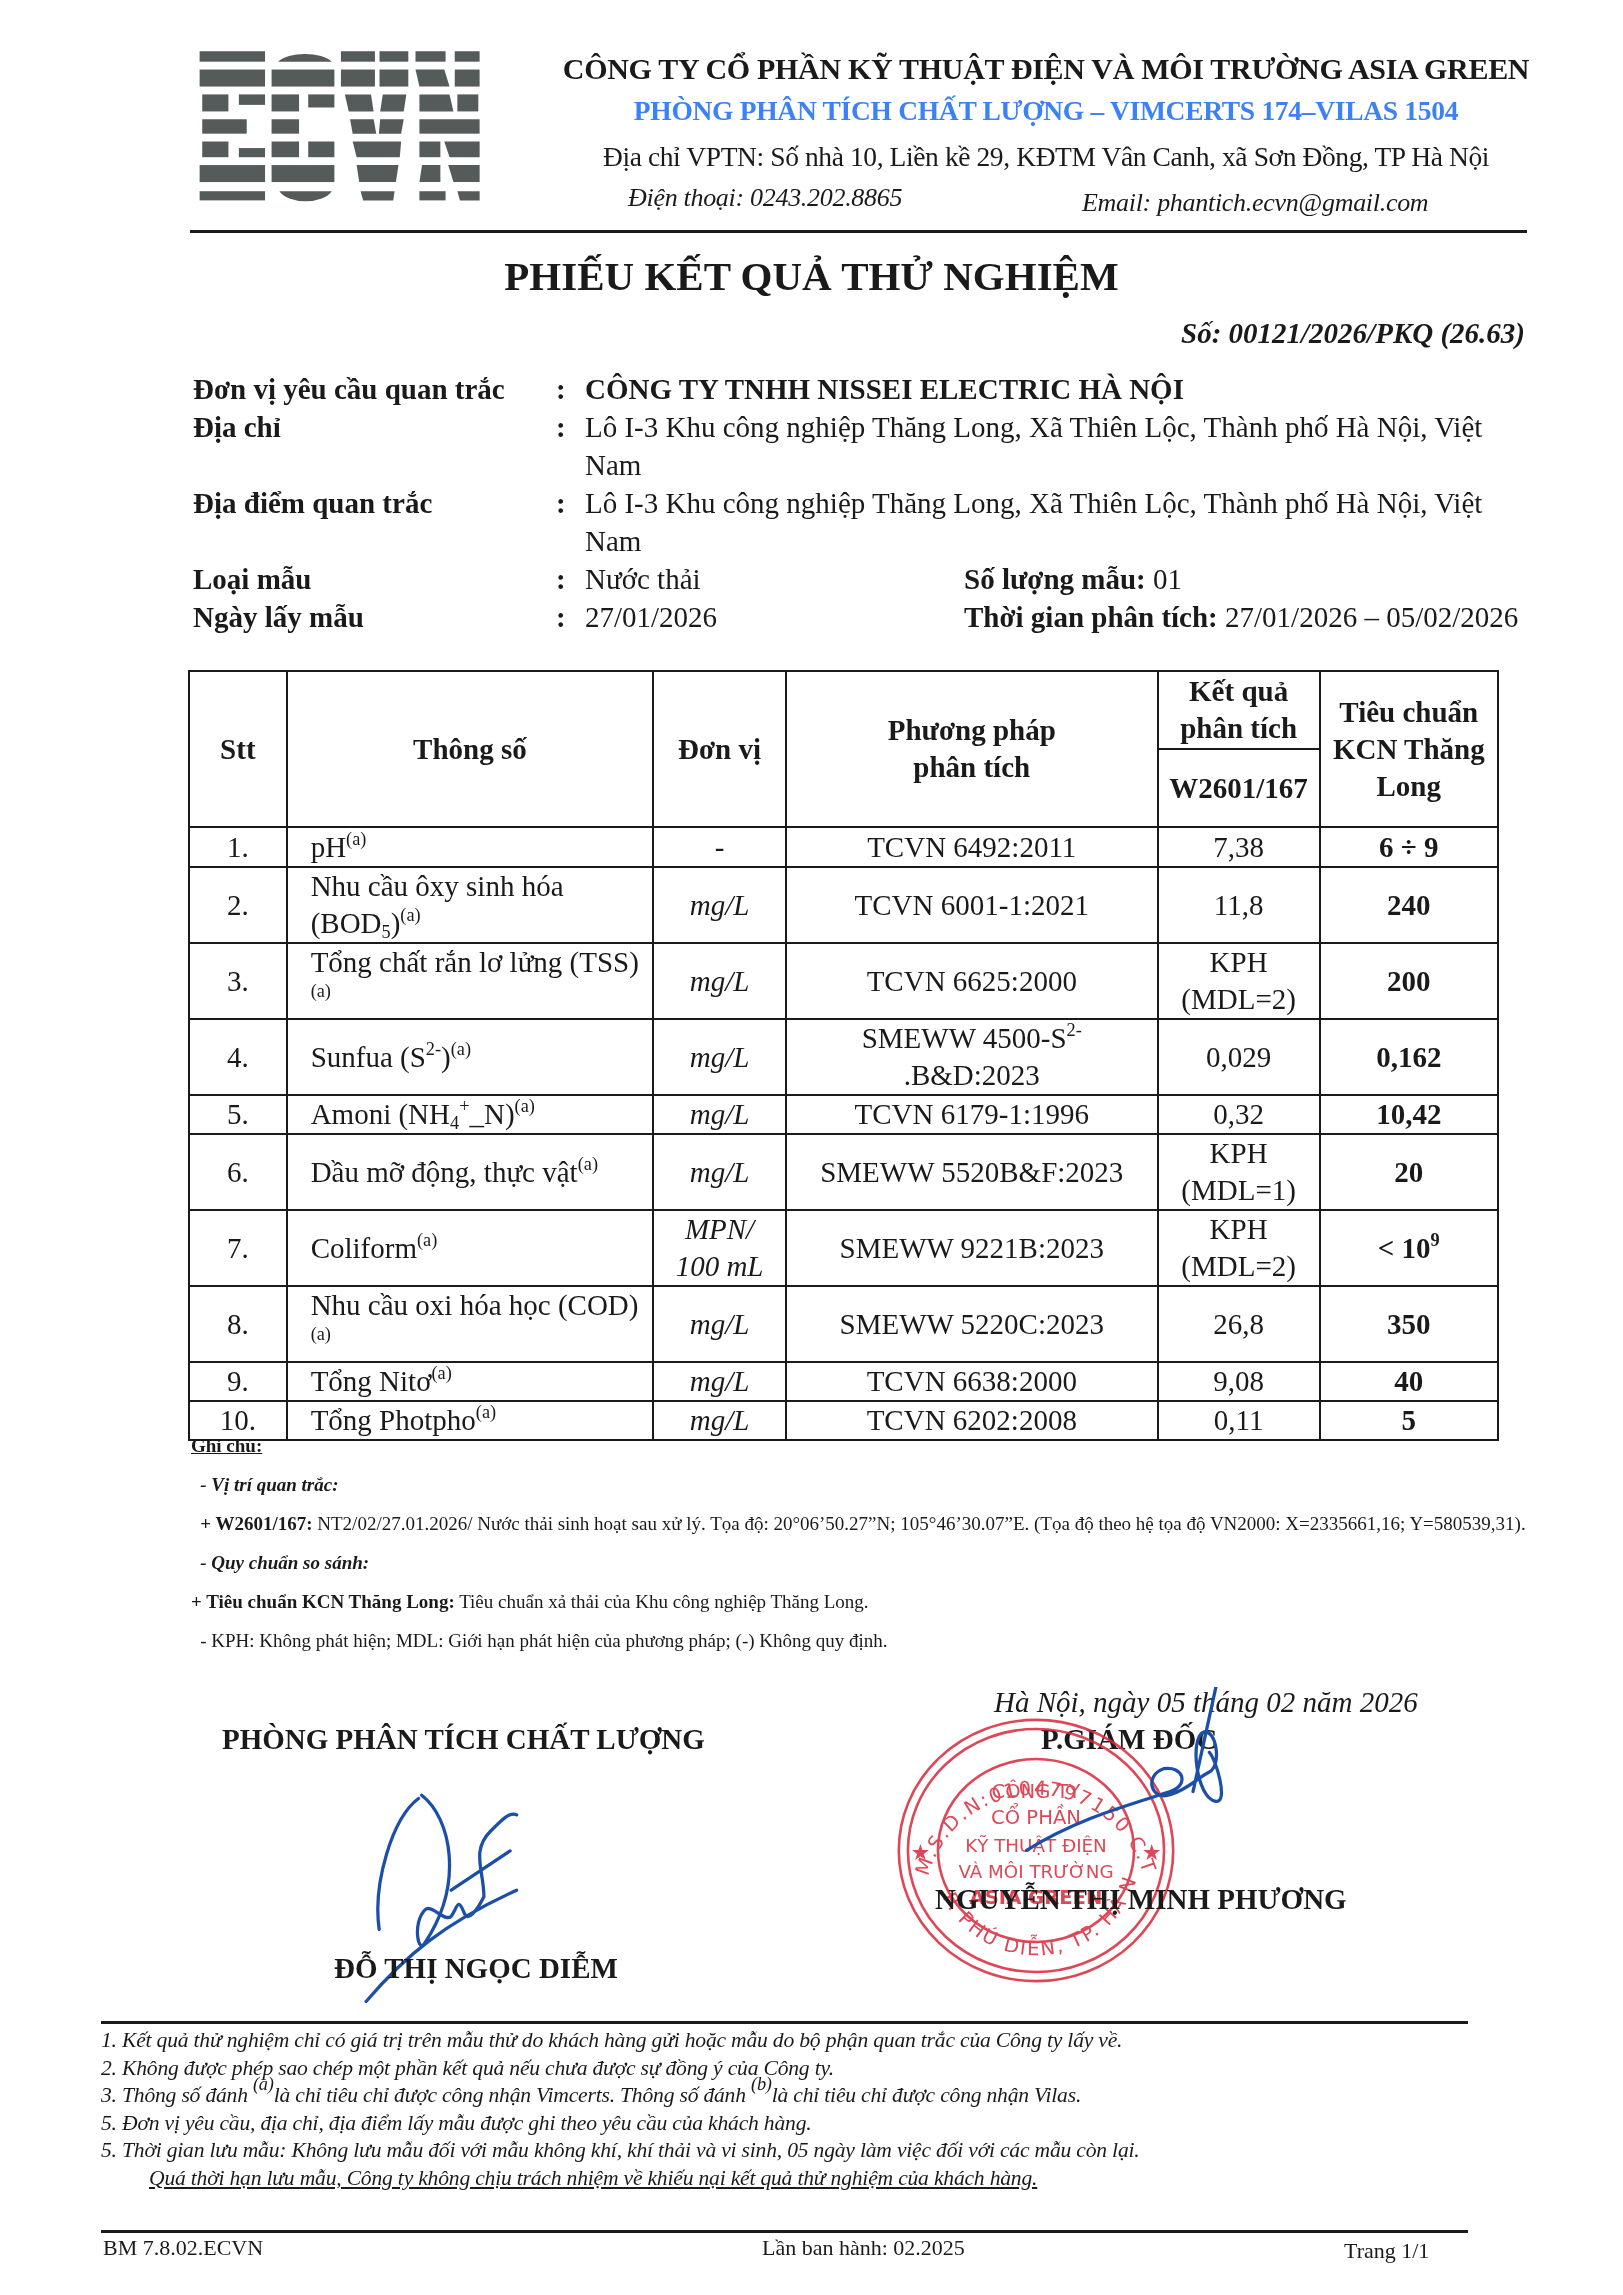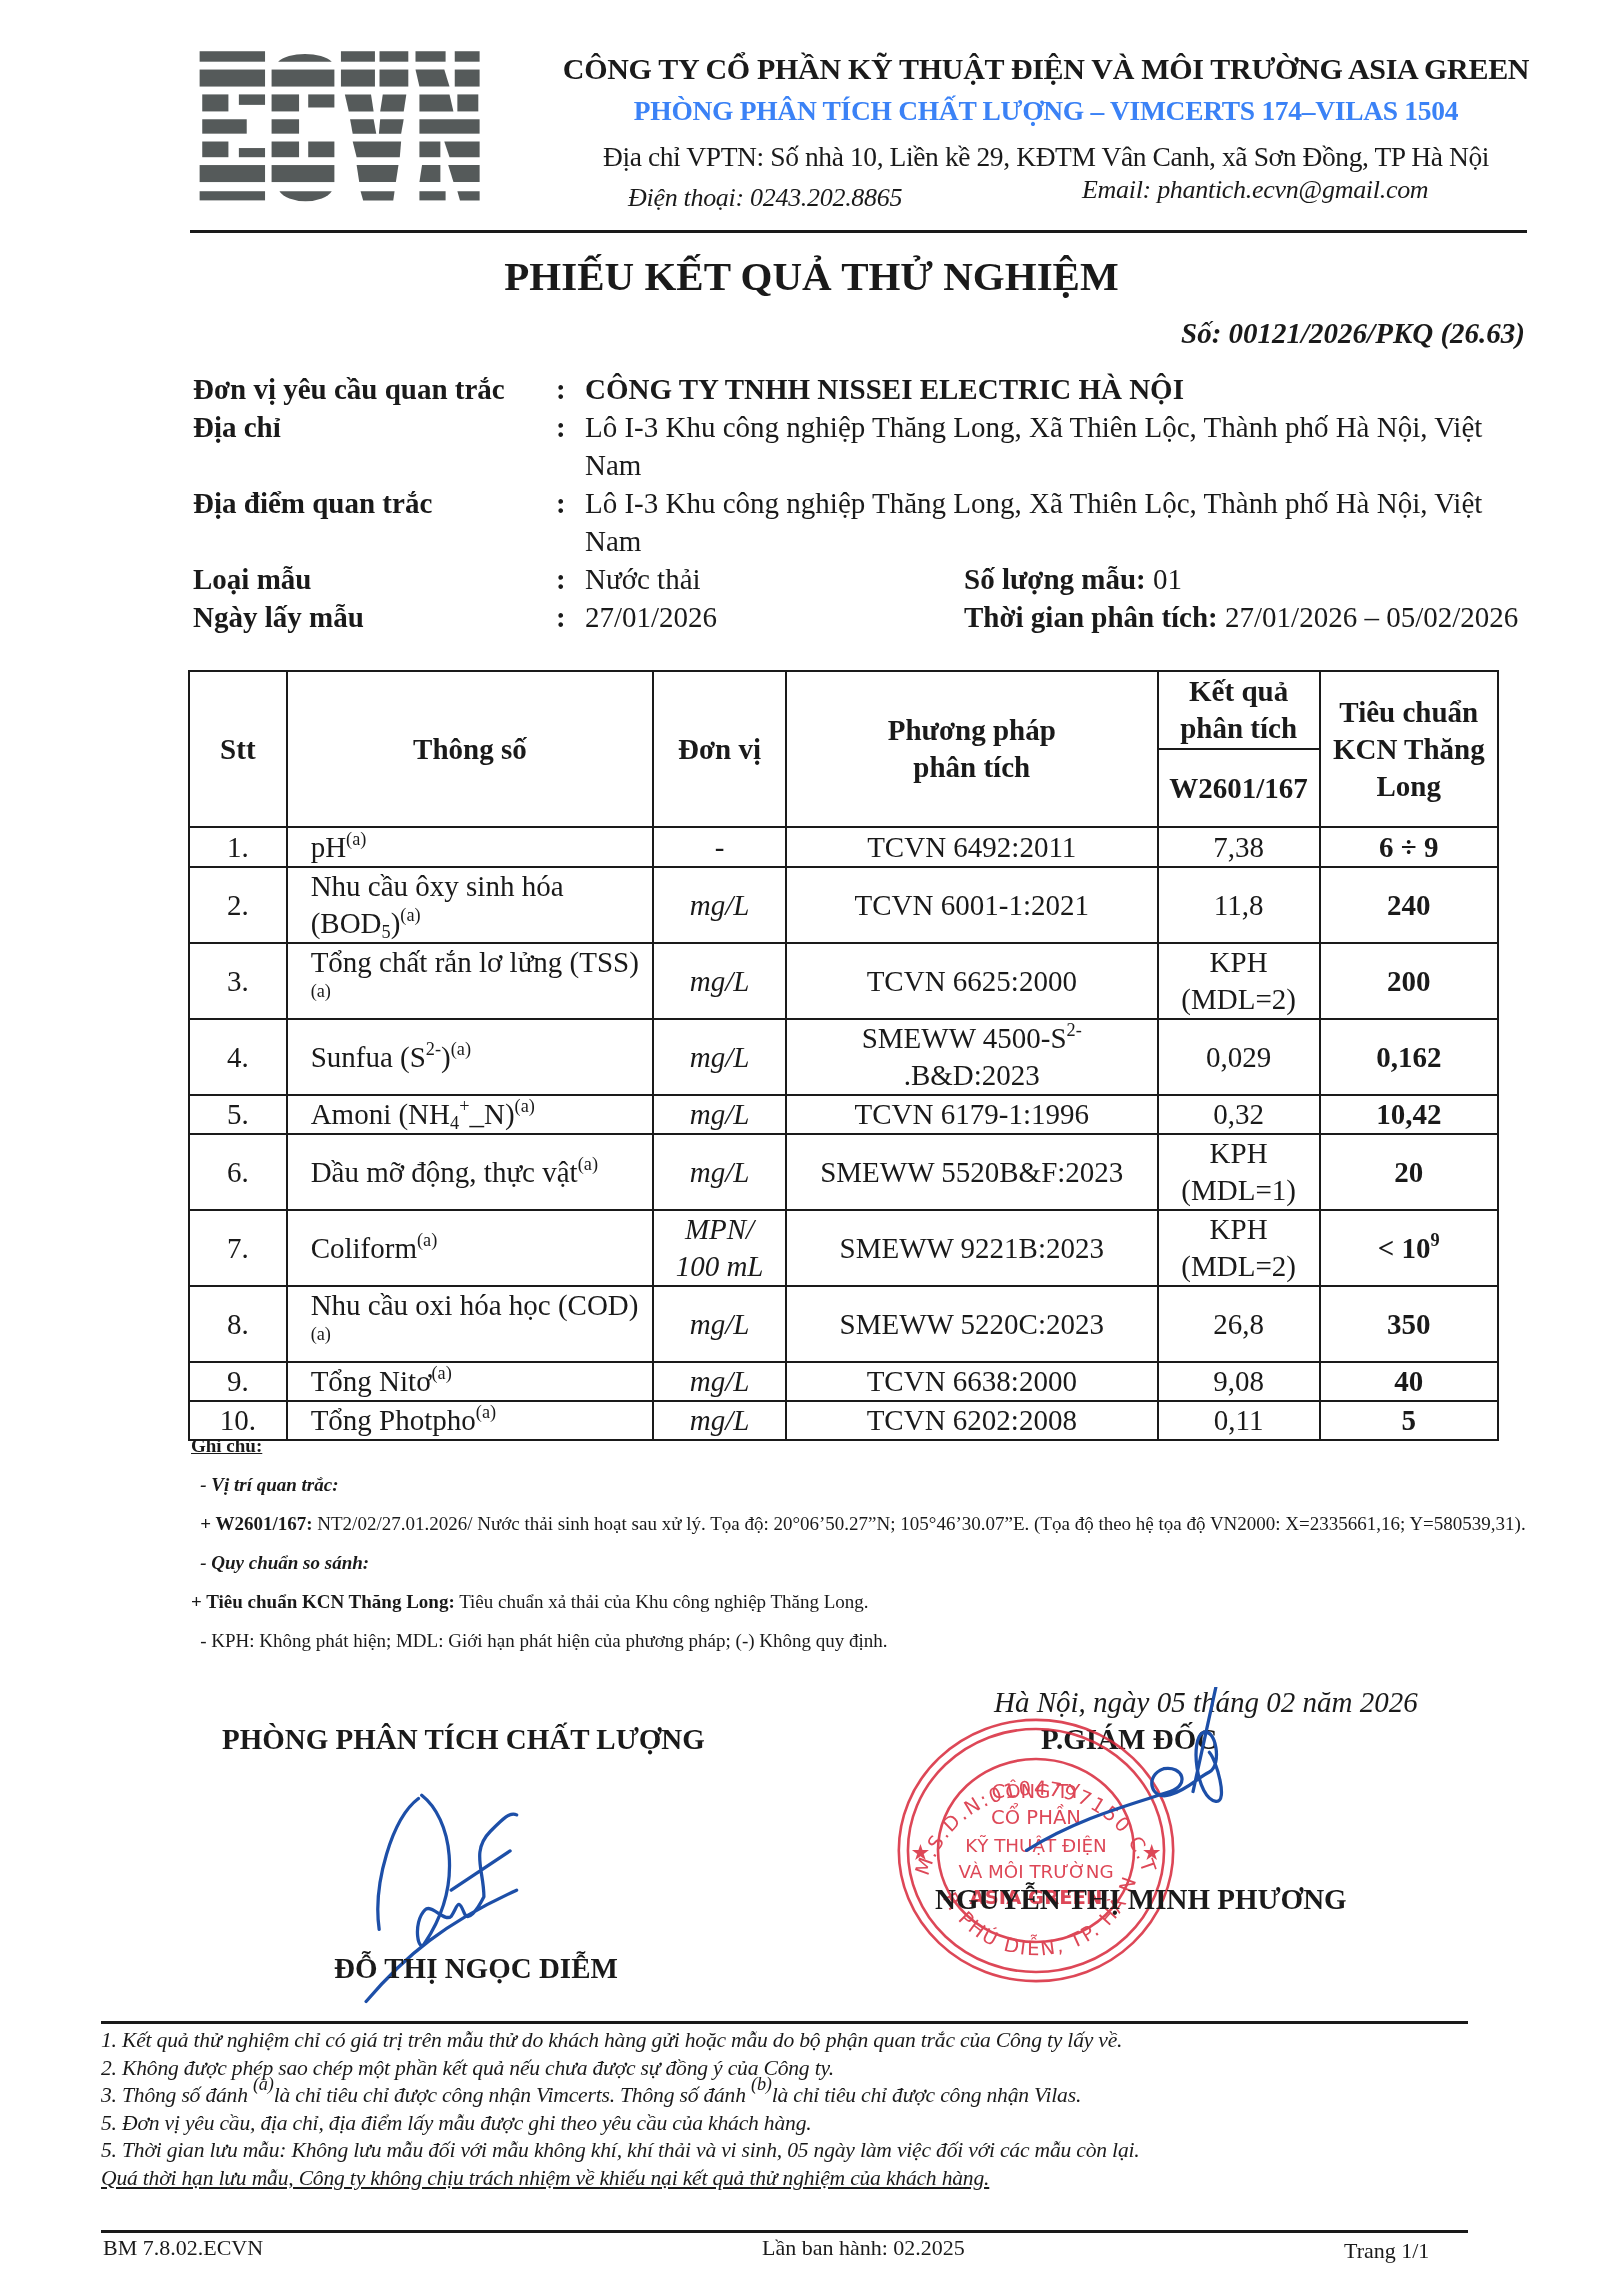--- a/index.html
+++ b/index.html
@@ -8,21 +8,21 @@
     font-family: "Liberation Serif", "DejaVu Serif", serif; color: #1a1a1a;
   }
   .abs { position: absolute; }
   
   .logo { left: 193px; top: 46px; width: 288px; height: 157px; }
   .logo svg { width: 100%; height: 100%; }
   .hdr-company { left: 562px; top: 52px; width: 968px; text-align: center; font-weight: bold; font-size: 30px; letter-spacing: -0.3px; }
   .hdr-lab { left: 562px; top: 95px; width: 968px; text-align: center; font-weight: bold; font-size: 27.5px; color: #3b82f6; letter-spacing: -0.3px; }
   .hdr-addr { left: 562px; top: 141px; width: 968px; text-align: center; font-size: 27.5px; letter-spacing: -0.4px; }
   .hdr-phone { left: 628px; top: 183px; font-style: italic; font-size: 26px; letter-spacing: -0.3px; }
-  .hdr-email { left: 1082px; top: 175px; font-style: italic; font-size: 26px; letter-spacing: -0.3px; }
+  .hdr-email { left: 1082px; top: 188px; font-style: italic; font-size: 26px; letter-spacing: -0.3px; }
   .rule { background: #1a1a1a; height: 3.3px; }
   .rule-top { left: 190px; top: 230px; width: 1337px; }
   
   .title { left: 0; top: 252px; width: 1623px; text-align: center; font-weight: bold; font-size: 41px; }
   .docno { right: 98px; top: 317px; font-weight: bold; font-style: italic; font-size: 29px; }
   
   .info { left: 193px; top: 370px; width: 1347px; font-size: 29px; line-height: 38px; }
   .info-row { display: flex; }
   .info-label { width: 363px; font-weight: bold; white-space: nowrap; }
   .info-colon { width: 29px; font-weight: bold; }
@@ -54,21 +54,21 @@
   .sig-left-title { left: 222px; top: 1723px; font-weight: bold; font-size: 29px; }
   .sig-right-title { left: 1041px; top: 1723px; font-weight: bold; font-size: 29px; }
   .sig-left-name { left: 334px; top: 1952px; font-weight: bold; font-size: 29px; }
   .sig-right-name { left: 935px; top: 1883px; font-weight: bold; font-size: 29px; }
   .signature-left { left: 353px; top: 1792px; width: 216px; height: 216px; }
   .stamp { left: 889px; top: 1713px; width: 294px; height: 275px; opacity: 0.85; }
   .signature-right { left: 1020px; top: 1687px; width: 222px; height: 196px; }
   
   .rule-foot1 { left: 101px; top: 2021px; width: 1367px; height: 2.6px; }
   .footnotes { left: 101px; top: 2027px; width: 1373px; font-style: italic; font-size: 21.6px; line-height: 27.5px; letter-spacing: -0.2px; }
-  .footnotes .underline { text-decoration: underline; }
+  .footnotes .underline { text-decoration: underline; margin-left: 48px; }
   .rule-foot2 { left: 101px; top: 2230px; width: 1367px; height: 2.6px; }
   .foot-left { left: 103px; top: 2235px; font-size: 22px; }
   .foot-mid { left: 762px; top: 2235px; font-size: 22px; }
   .foot-right { left: 1344px; top: 2238px; font-size: 22px; }
 </style>
 </head>
 <body>
 
 <div class="abs logo">
   <svg viewBox="0 0 440 240">

